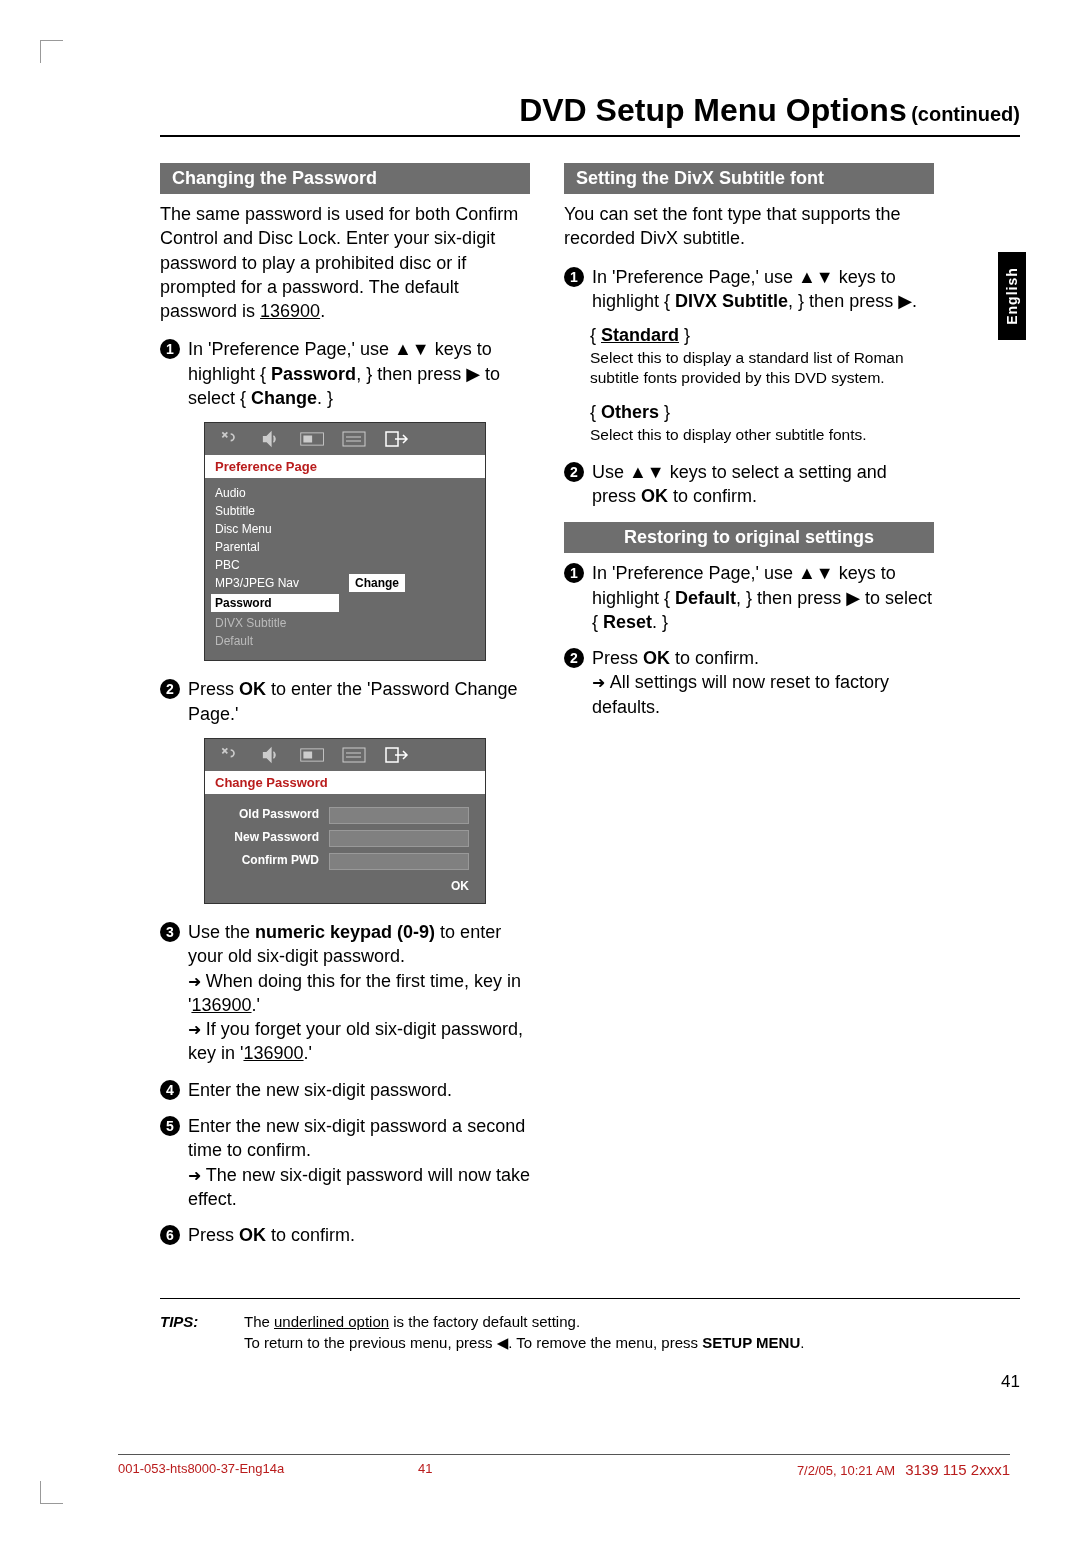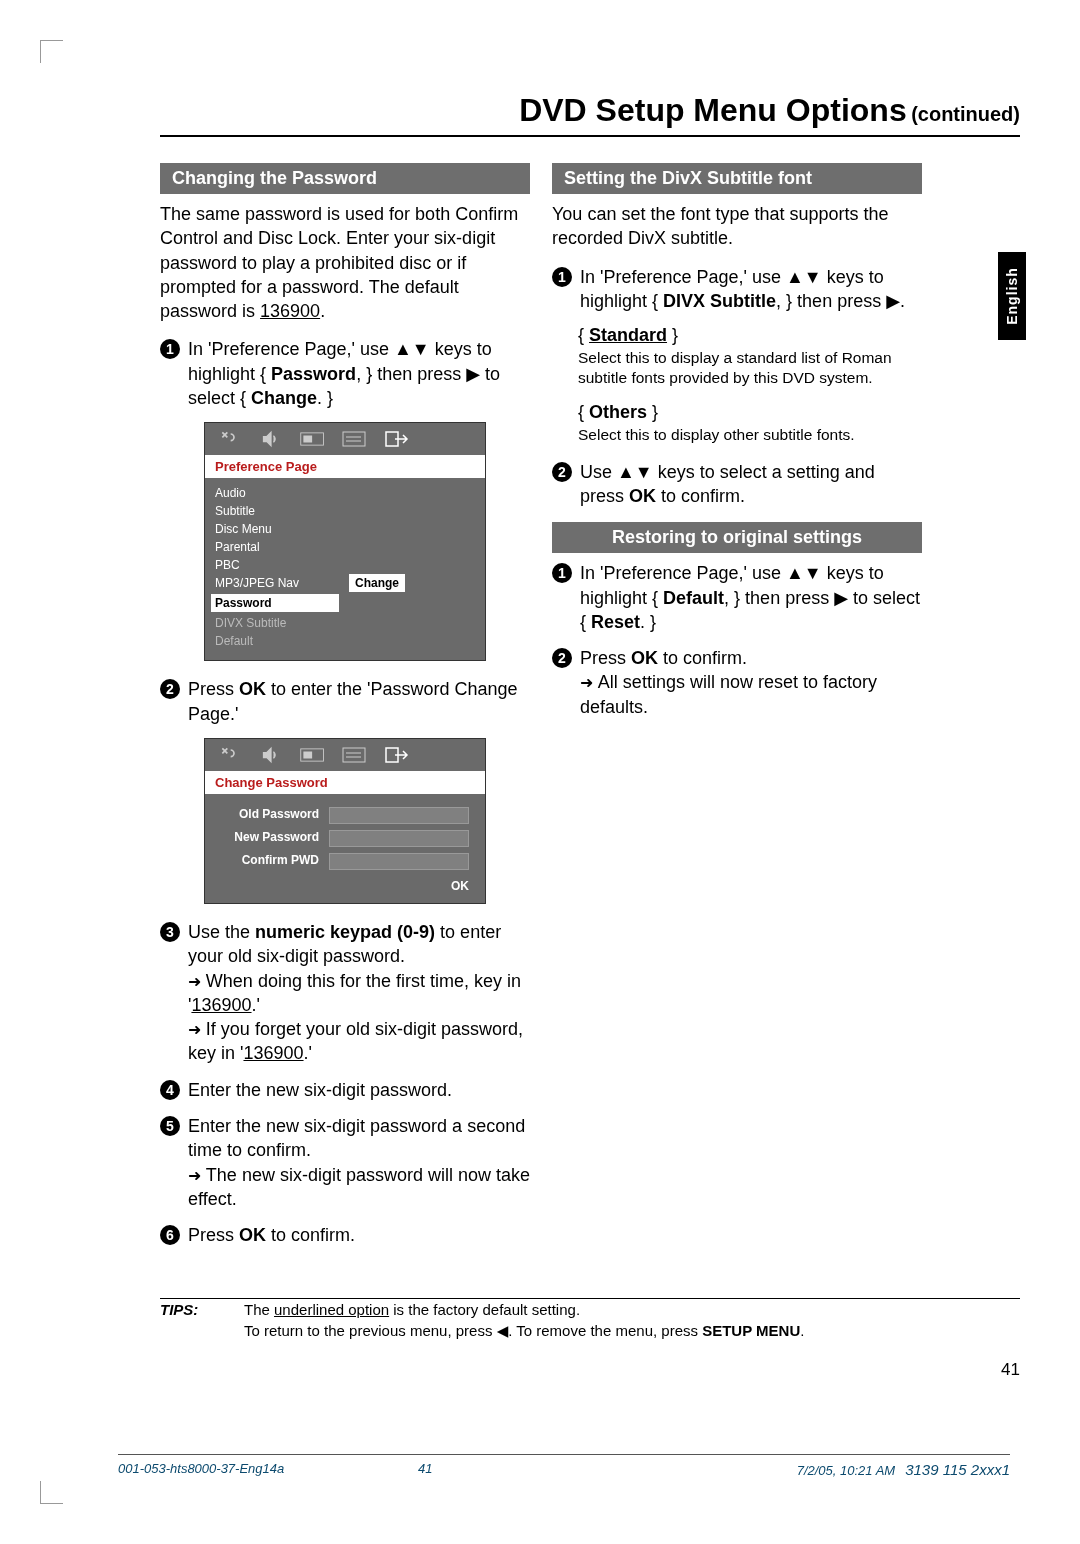--- a/index.html
+++ b/index.html
@@ -22,21 +22,21 @@
     width: 860px;
   }
   .title-row {
     border-bottom: 2px solid #000;
     text-align: right;
     padding-bottom: 6px;
     margin-bottom: 26px;
   }
   .title-big { font-size: 32px; font-weight: bold; }
   .title-sub { font-size: 20px; font-weight: bold; }
-  .columns { display: flex; gap: 22px; }
+  .columns { display: flex; gap: 34px; }
   .col { width: 370px; }
   .section-header {
     background: #6e6e6e;
     color: #fff;
     font-weight: bold;
     font-size: 18px;
     padding: 5px 12px;
     margin-bottom: 8px;
   }
   .body-text { font-size: 18px; line-height: 1.35; margin: 0 0 14px 0; }
@@ -84,40 +84,39 @@
   .osd-gray { color: #bbb; }
   .osd-action { background: #fff; color: #000; font-weight: bold; font-size: 12px; padding: 2px 6px; margin-top: 90px; display: inline-block; }
   
   .osd-field-row { display: flex; align-items: flex-start; gap: 10px; padding: 3px 0; }
   .osd-field-row .lbl { color:#fff; font-size:12px; font-weight:bold; width: 98px; text-align: right; }
   .osd-field-row .box { flex:1; height: 15px; border: 1px solid #999; background: #808080; }
   .osd-ok { text-align: right; padding: 6px 16px 10px 0; color:#fff; font-size:12px; font-weight:bold; }
   .tips-row {
     border-top: 1px solid #000;
     margin-top: 38px;
-    padding-top: 0;
+    padding-top: 12px;
     font-size: 15px;
     line-height: 1.45;
     display: flex;
     gap: 24px;
   }
   .tips-row .tlabel { font-style: italic; font-weight: bold; width: 60px; }
   .page-num { text-align: right; font-size: 17px; margin-top: 18px; }
   .footer {
     position: absolute;
     bottom: 66px;
     left: 118px;
     right: 70px;
     border-top: 1px solid #555;
     font-size: 13px;
     padding-top: 6px;
     display: flex;
     justify-content: space-between;
-    color: #0c4a6e;
-    font-style: italic;
+    color: #b91c1c;
   }
   .footer .mid { position: absolute; left: 300px; }
   .footer .right { }
   .footer .part { font-weight: normal; margin-left: 10px; font-size: 15px; }
   .tri { font-family: Arial; }
 </style>
 </head>
 <body>
 
 <div class="crop-tl"></div>

